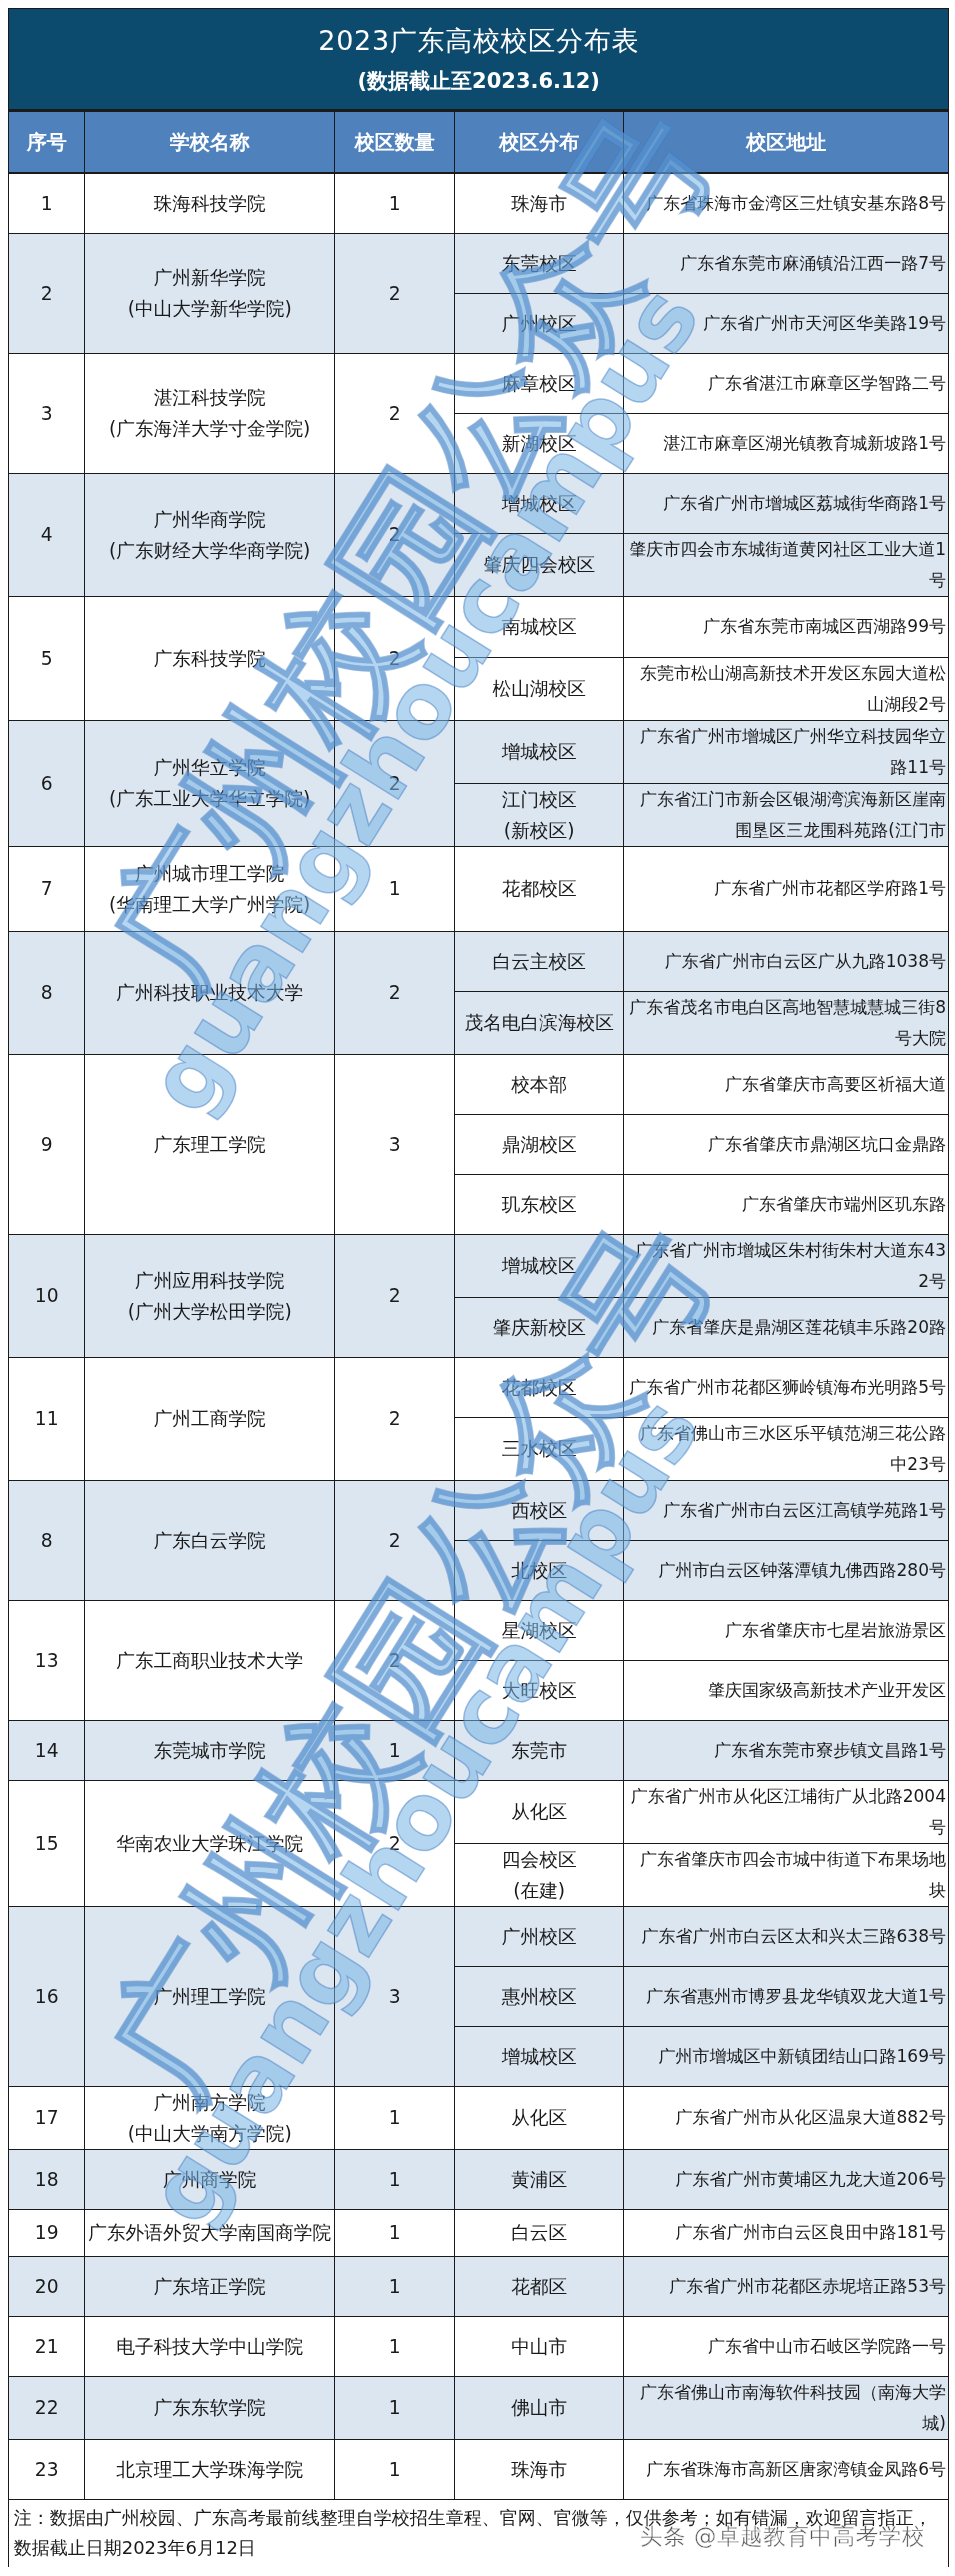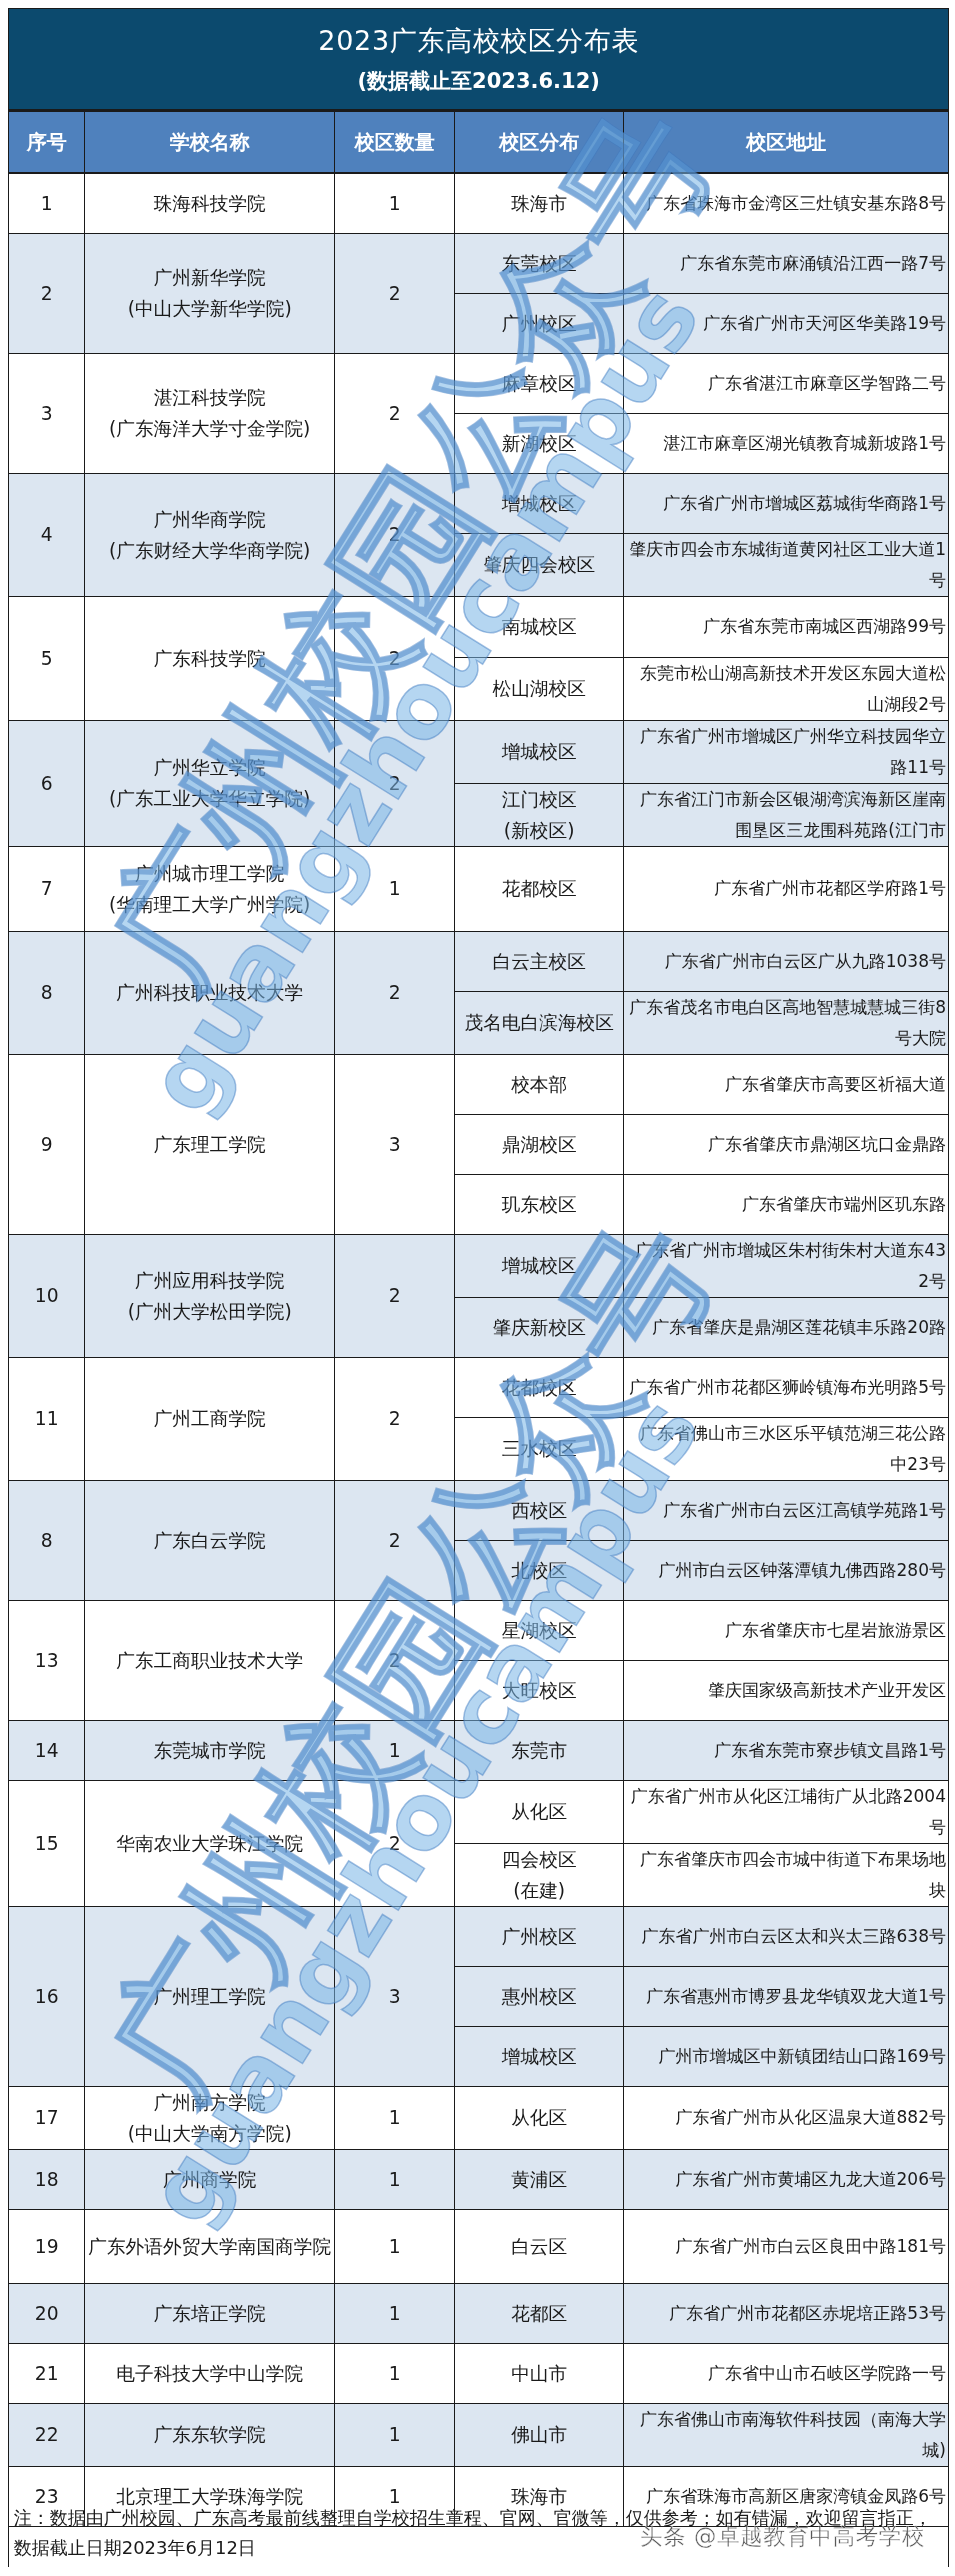--- a/index.html
+++ b/index.html
@@ -345,21 +345,21 @@
           <td rowspan="1">18</td>
           <td rowspan="1">
             <div>广州商学院</div>
           </td>
           <td rowspan="1">1</td>
           <td class="campus">
             <div>黄浦区</div>
           </td>
           <td class="addr">广东省广州市黄埔区九龙大道206号</td>
         </tr>
-        <tr style="height: 74px;">
+        <tr style="height: 47px;">
           <td rowspan="1">19</td>
           <td rowspan="1">
             <div>广东外语外贸大学南国商学院</div>
           </td>
           <td rowspan="1">1</td>
           <td class="campus">
             <div>白云区</div>
           </td>
           <td class="addr">广东省广州市白云区良田中路181号</td>
         </tr>

